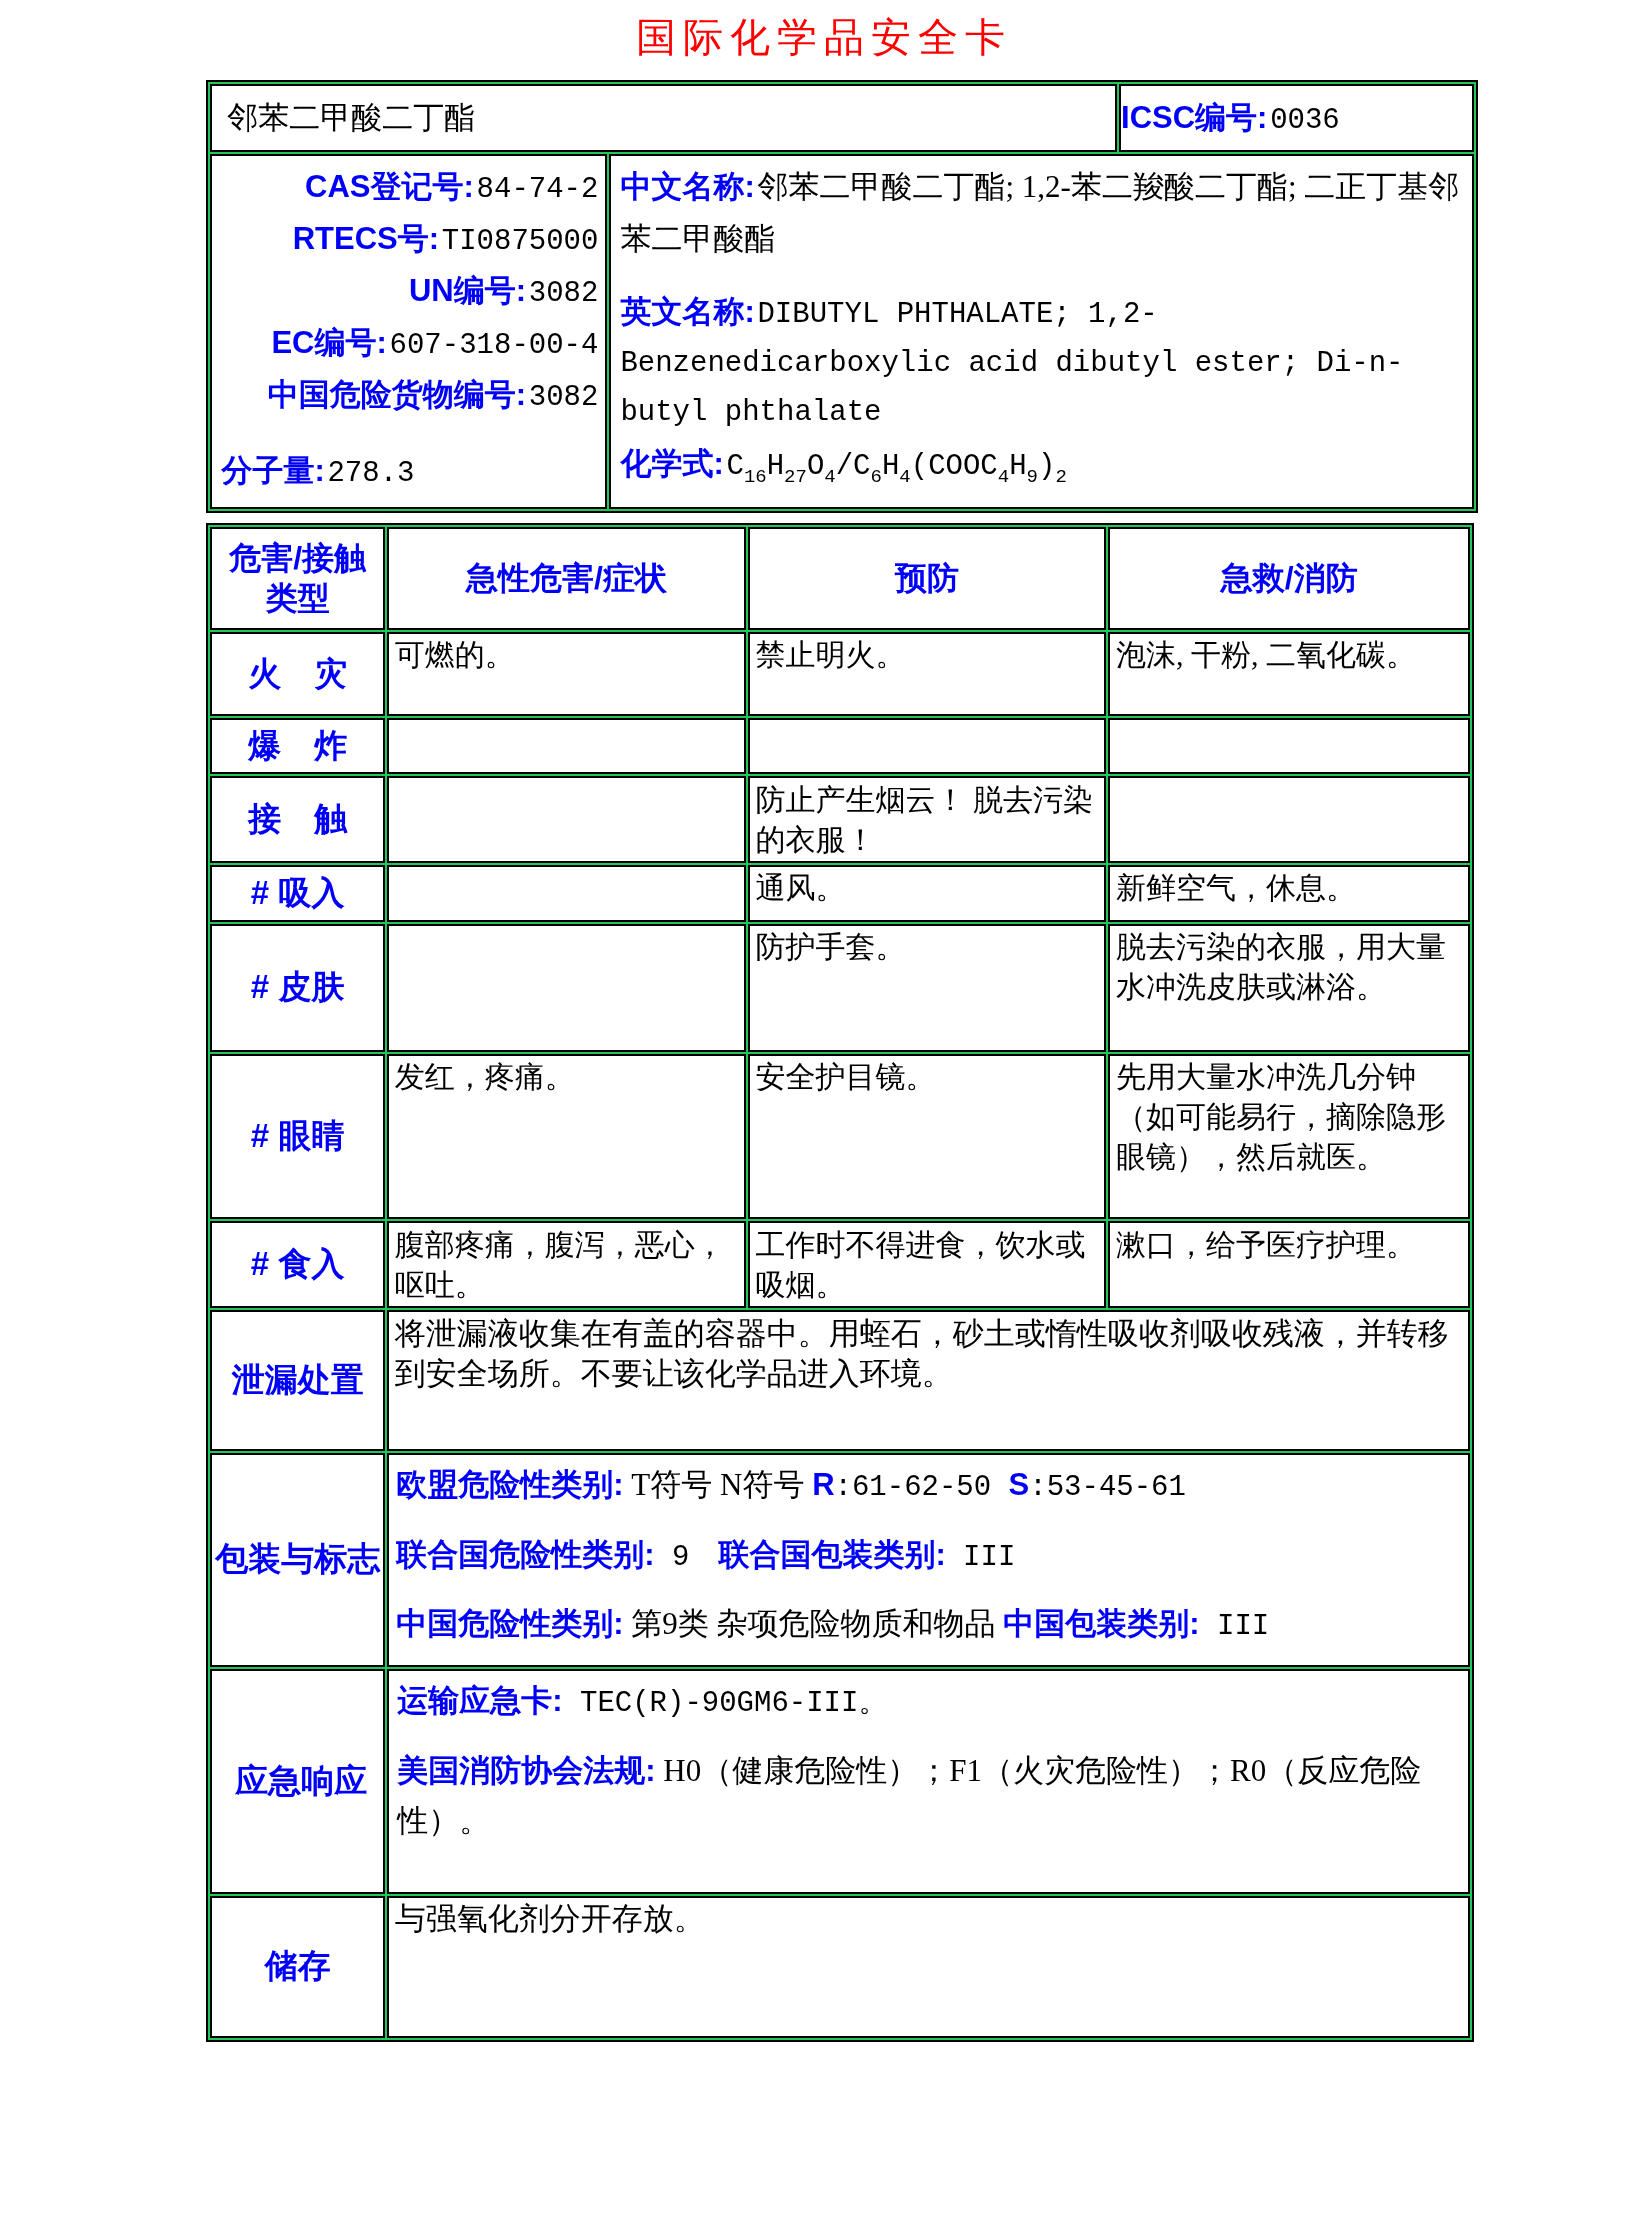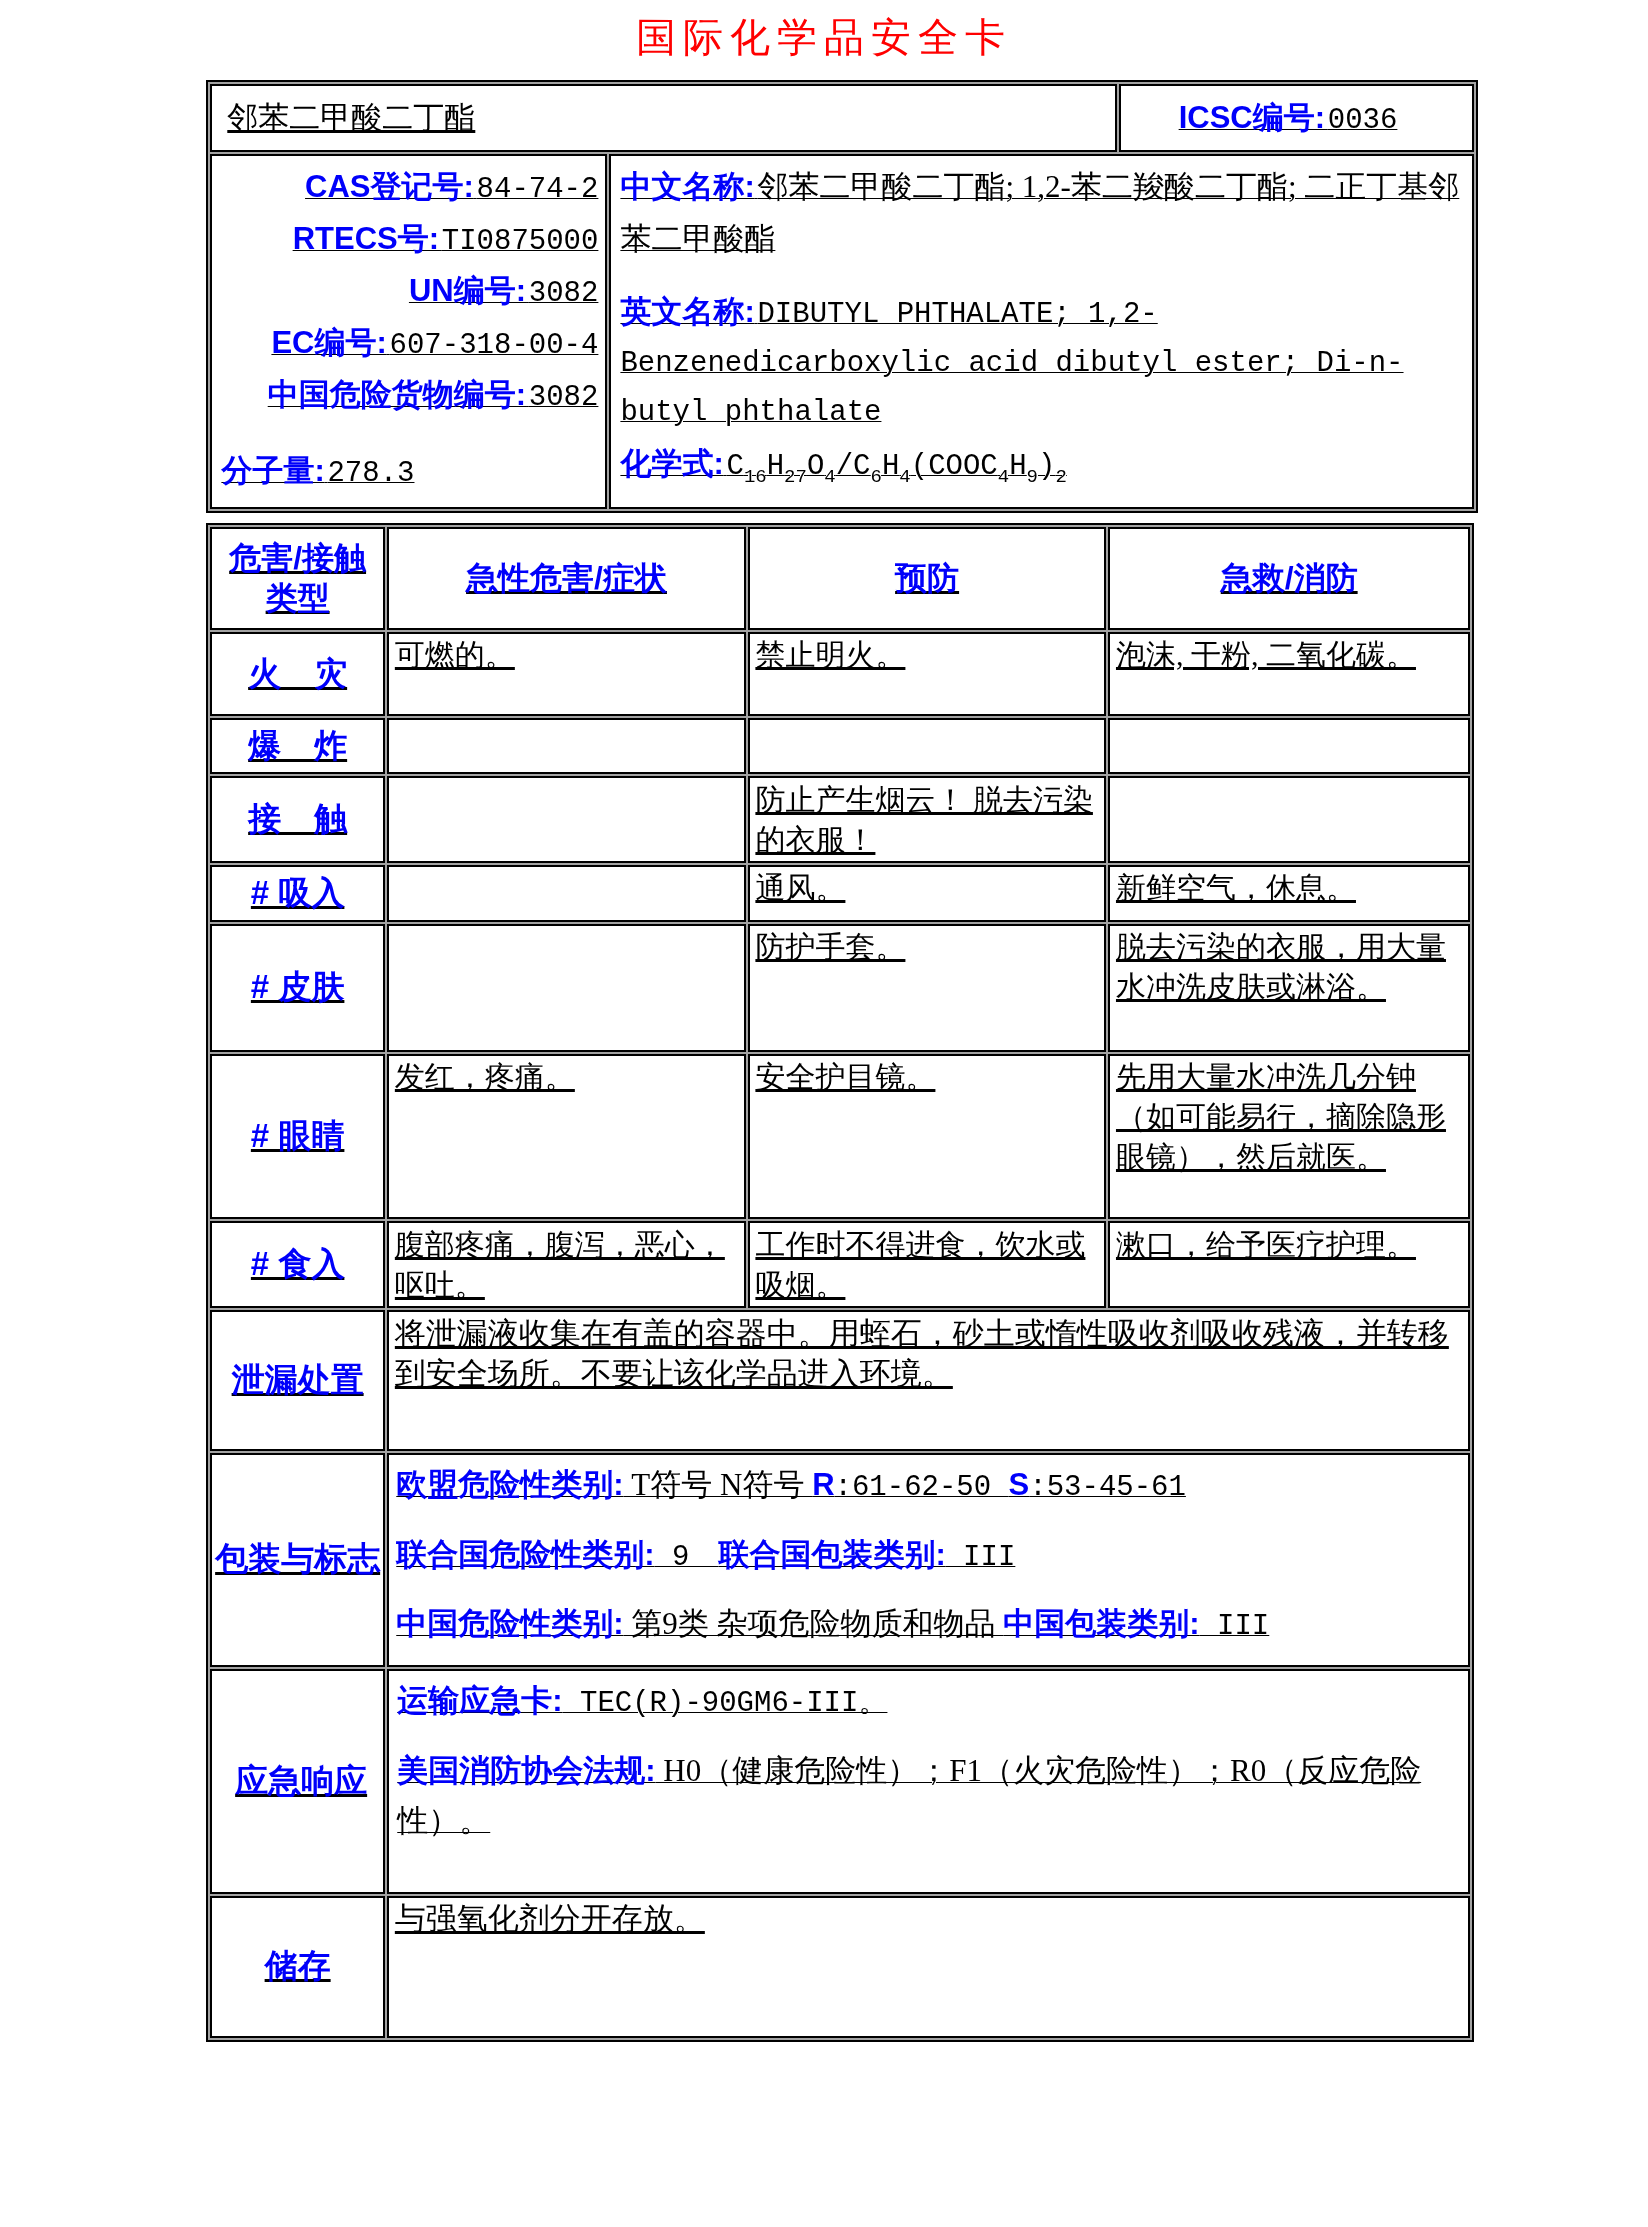--- a/index.html
+++ b/index.html
@@ -3,26 +3,26 @@
 <meta charset="utf-8">
 <style>
   html,body{margin:0;padding:0;background:#fff;}
   body{width:1648px;height:2227px;position:relative;font-family:"Liberation Serif",serif;color:#000;}
   .page-title{
     text-align:center;color:#ff0000;font-weight:normal;
     font-family:"Liberation Sans",sans-serif;
     font-size:40px;letter-spacing:7px;margin:9.7px 0 15.3px 0;
   }
   .wrap{margin-left:206px;width:1268px;}
-  table{border-collapse:separate;border-spacing:2.1px;border:2.1px solid #000;background:#a3a3a3;table-layout:fixed;width:100%;text-decoration:underline;}
+  table{border-collapse:separate;border-spacing:2.1px;border:2.1px solid #000;background:#22c55e;table-layout:fixed;width:100%;}
   td{border:2.1px solid #000;background:#fff;overflow:hidden;}
   .info-table{margin-bottom:9.7px;}
   
   .name-cell{vertical-align:middle;padding:0 0 0 15.3px;font-size:32px;height:64px;}
-  .icsc-cell{vertical-align:middle;text-align:center;padding:0 17px 0 0;white-space:nowrap;}
+  .icsc-cell{vertical-align:middle;text-align:left;padding:0 17px 0 0;white-space:nowrap;}
   .ids-cell,.names-cell{vertical-align:top;height:349px;}
   .colflex{display:flex;flex-direction:column;justify-content:space-between;height:334px;padding:7px 5.6px 2.8px 8.4px;}
   .id-line{line-height:46px;white-space:nowrap;text-align:right;}
   .names-top{padding-right:4.2px;}
   .cn-line,.en-line{line-height:45px;}
   .en-line{margin-top:21px;}
   .bottom-line{line-height:42px;white-space:nowrap;}
   
   .b{color:#0000fa;font-weight:bold;font-family:"Liberation Sans",sans-serif;font-size:31px;}
   .t{color:#000;font-family:"Liberation Serif",serif;font-size:31px;}

